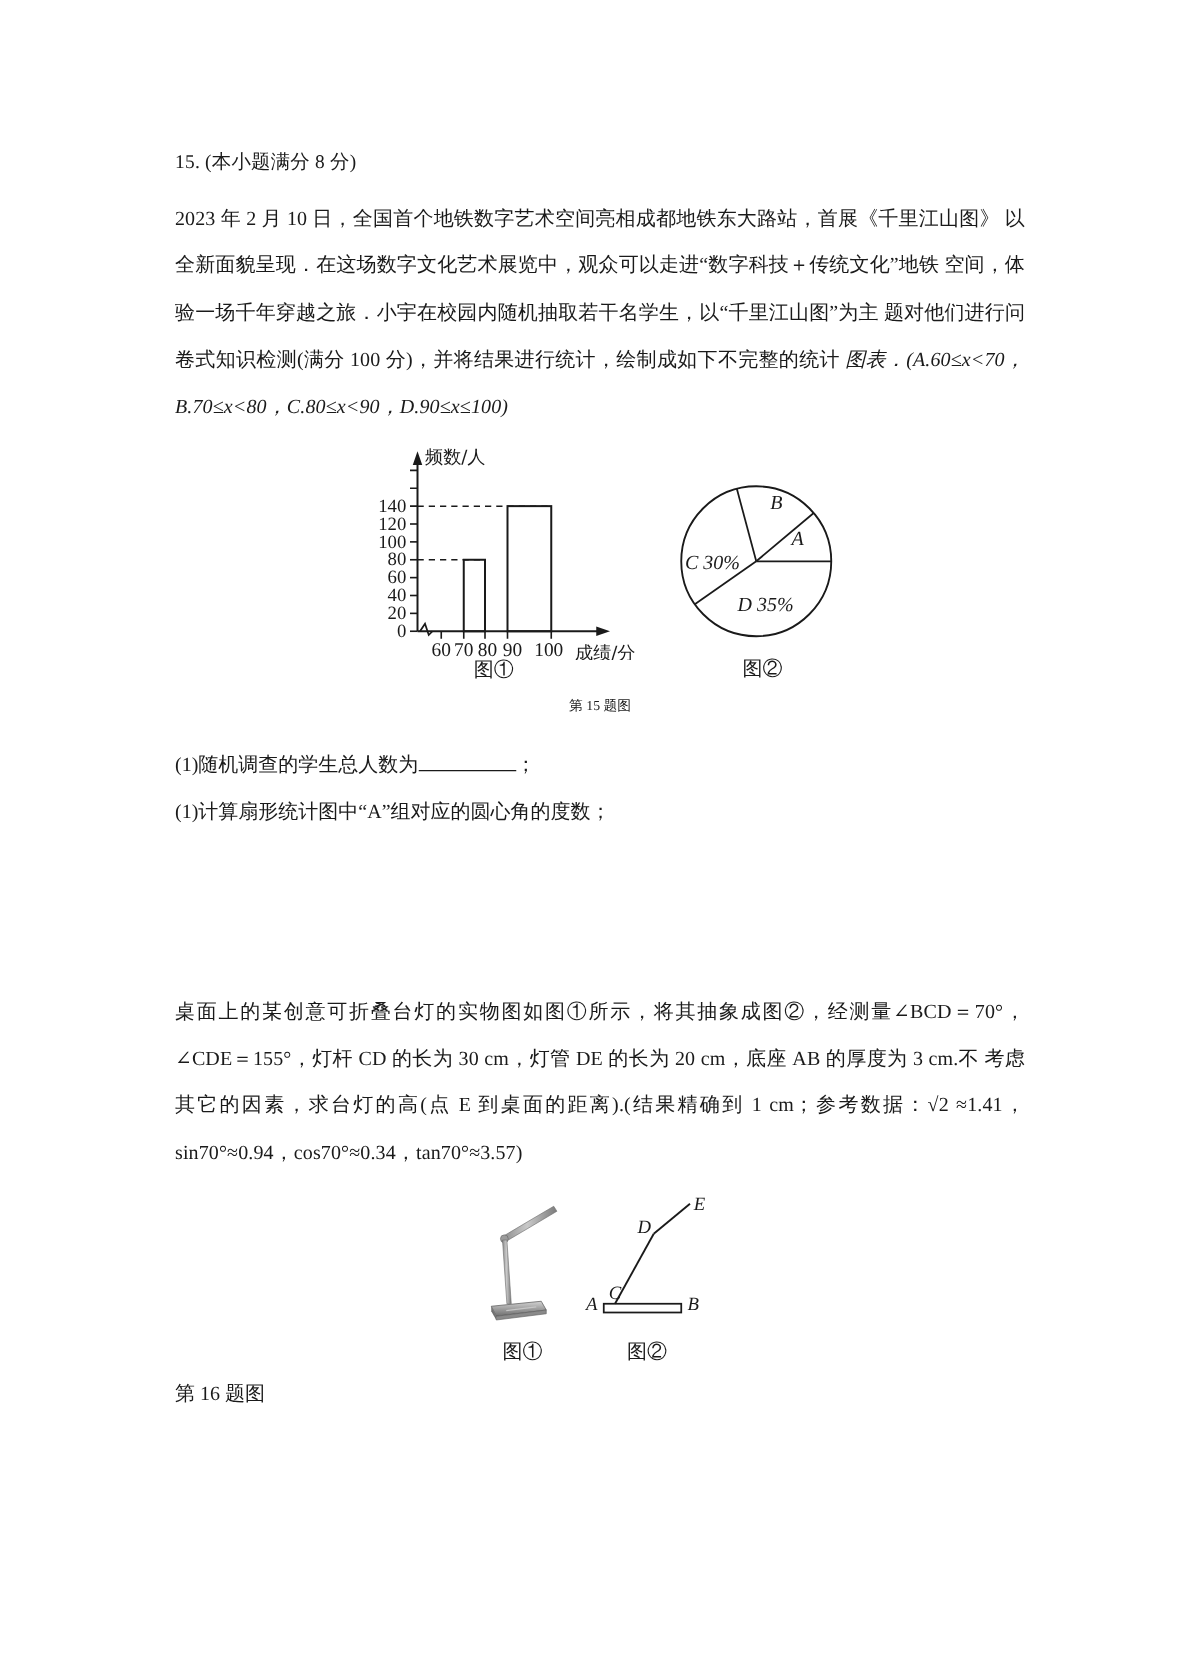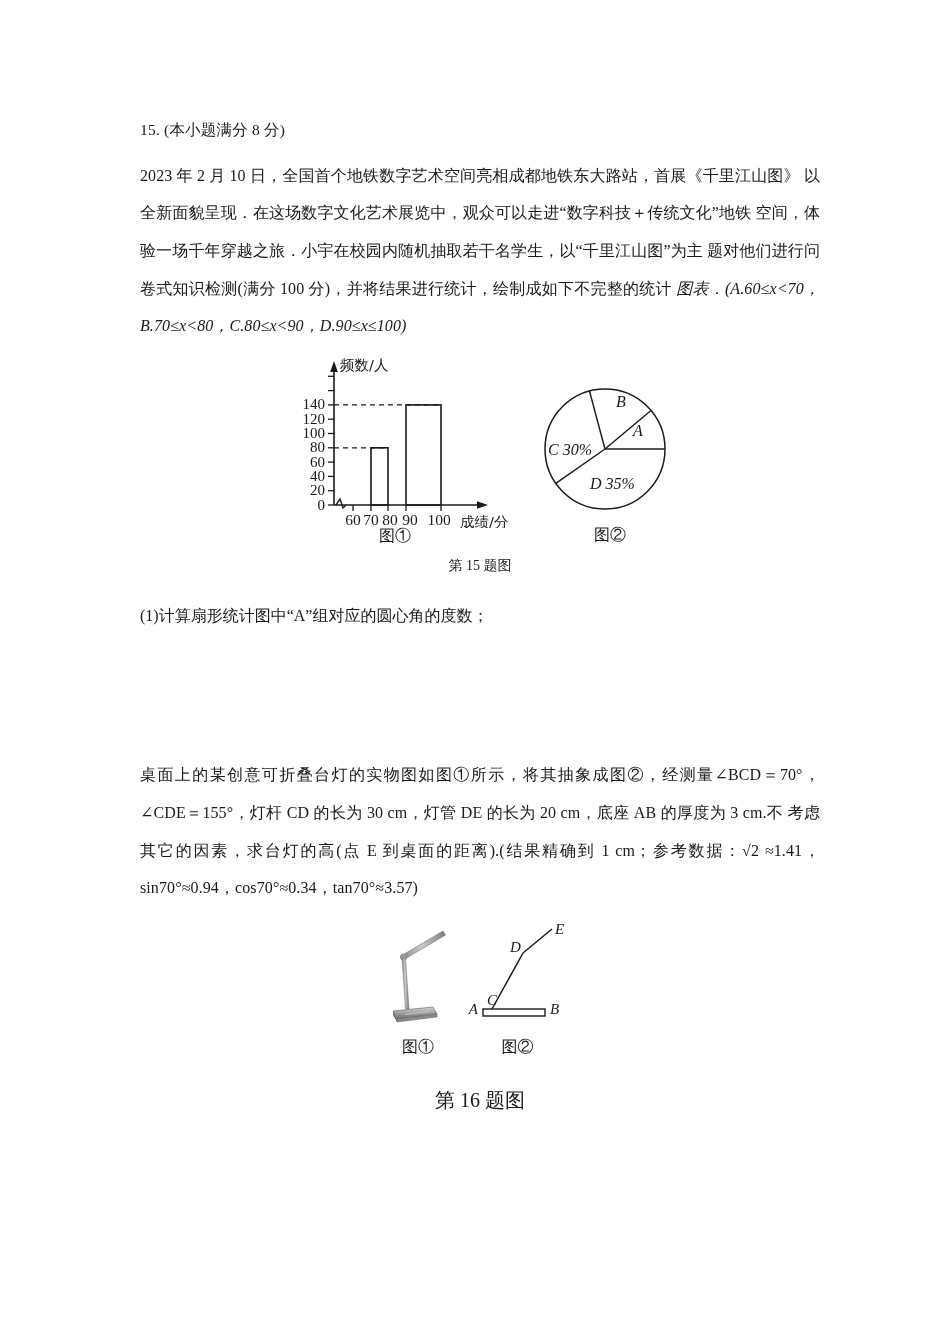--- a/index.html
+++ b/index.html
@@ -73,21 +73,21 @@
     left: 395px;
     top: 28px;
   }
   .fig-label {
     text-align: center;
     font-size: 16px;
     margin-top: -2px;
   }
   .whole-cap-15 {
     text-align: center;
-    font-size: 14px;
+    font-size: 11px;
     margin-top: 4px;
     margin-bottom: 22px;
   }
 
   
   .fig-row-16 {
     position: relative;
     height: 150px;
     margin-top: 14px;
   }
@@ -95,23 +95,22 @@
     position: absolute;
     left: 243px;
     top: 0;
   }
   .lamp-geom {
     position: absolute;
     left: 320px;
     top: 0;
   }
   .whole-cap-16 {
-    text-align: center;
-    font-size: 20px;
-    margin-top: 16px;
+    font-size: 16px;
+    margin-top: 0;
   }
 
   .gap-big { height: 122px; }
 
   svg { display: block; }
   .svg-txt {
     font-family: "Liberation Serif", "DejaVu Serif", serif;
     fill: #1a1a1a;
   }
   .svg-txt-i {
@@ -214,20 +213,23 @@
             <text class="svg-txt-i" x="55" y="108" font-size="16" text-anchor="start">D 35%</text>
           </svg>
           <div class="fig-label">图②</div>
         </div>
 
       </div>
 
       <div class="whole-cap-15">第 15 题图</div>
 
 
+      <p class="sub-q">
+        <span>(1)随机调查的学生总人数为</span><span class="blank-line"></span><span>；</span>
+      </p>
 
       <p class="sub-q">(1)计算扇形统计图中“A”组对应的圆心角的度数；</p>
 
 
     </div>
 
     <div class="gap-big"></div>
 
     <div>
 

